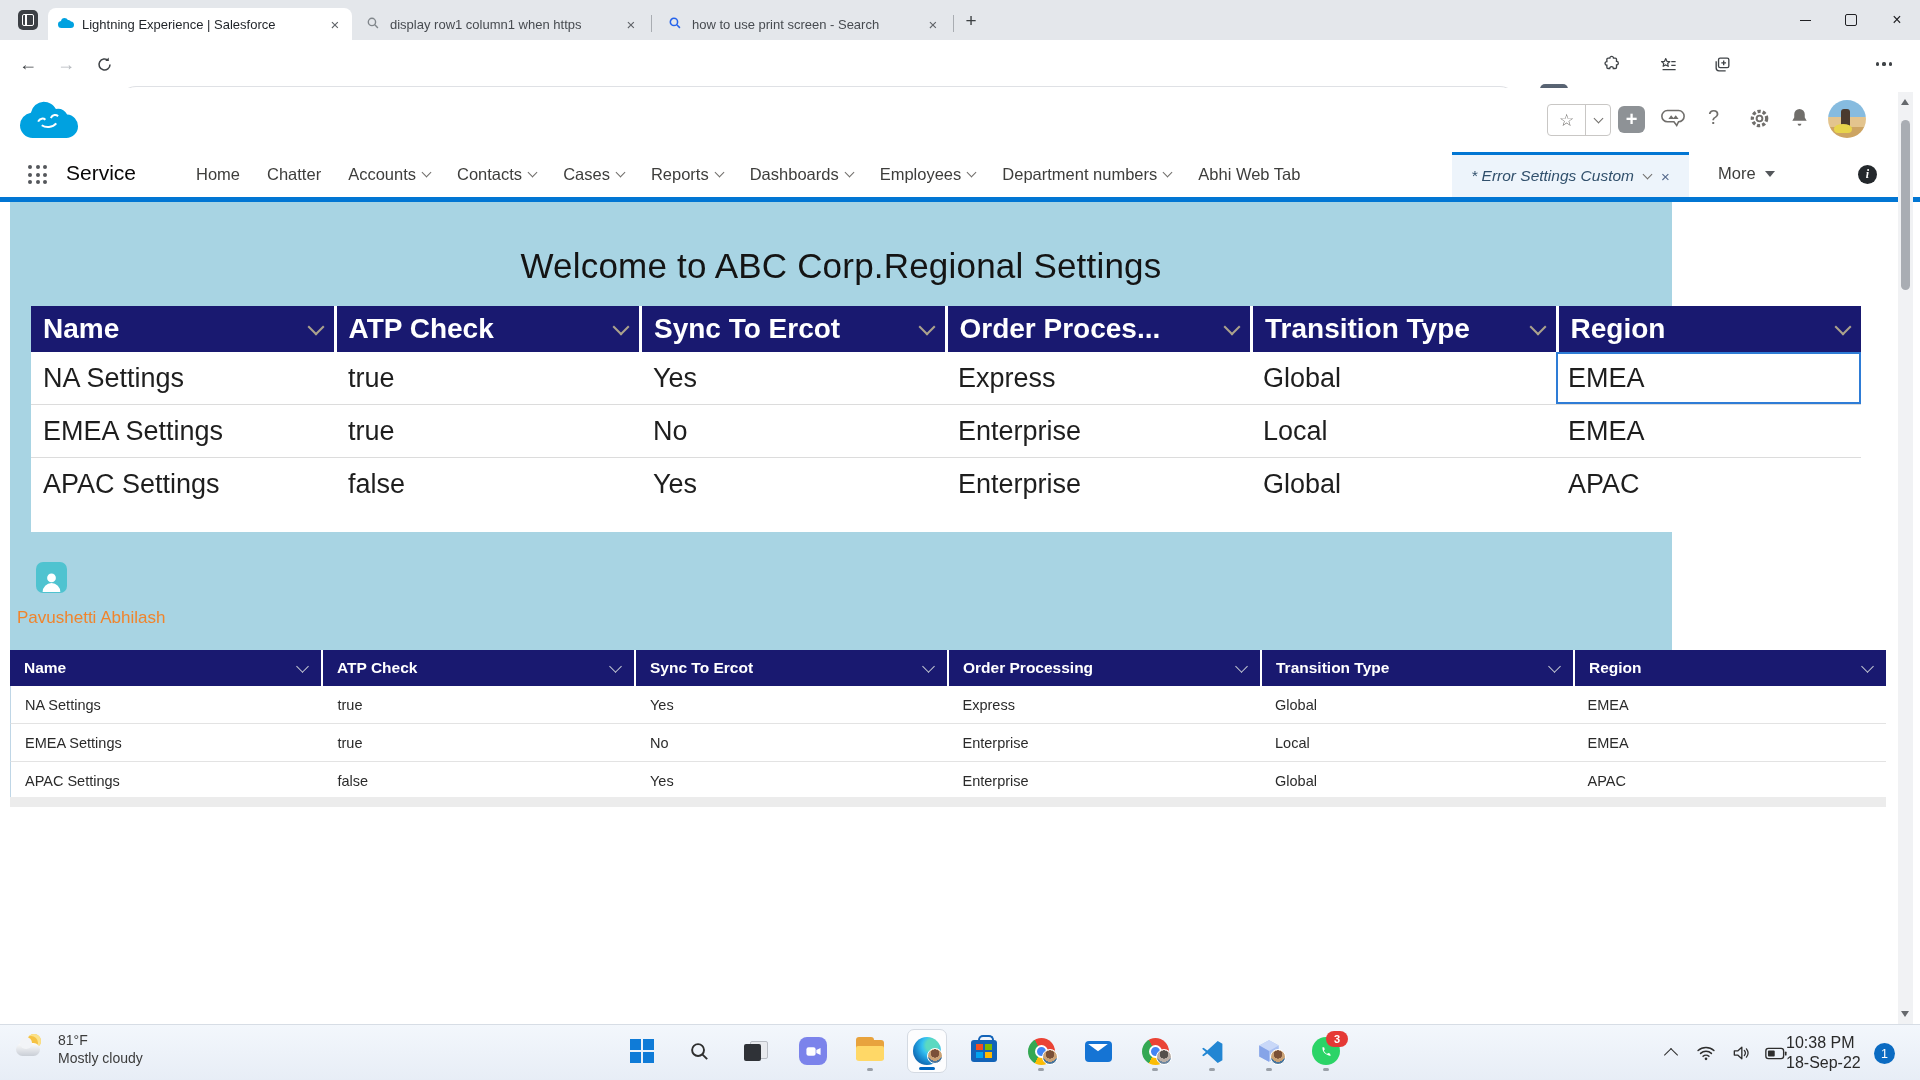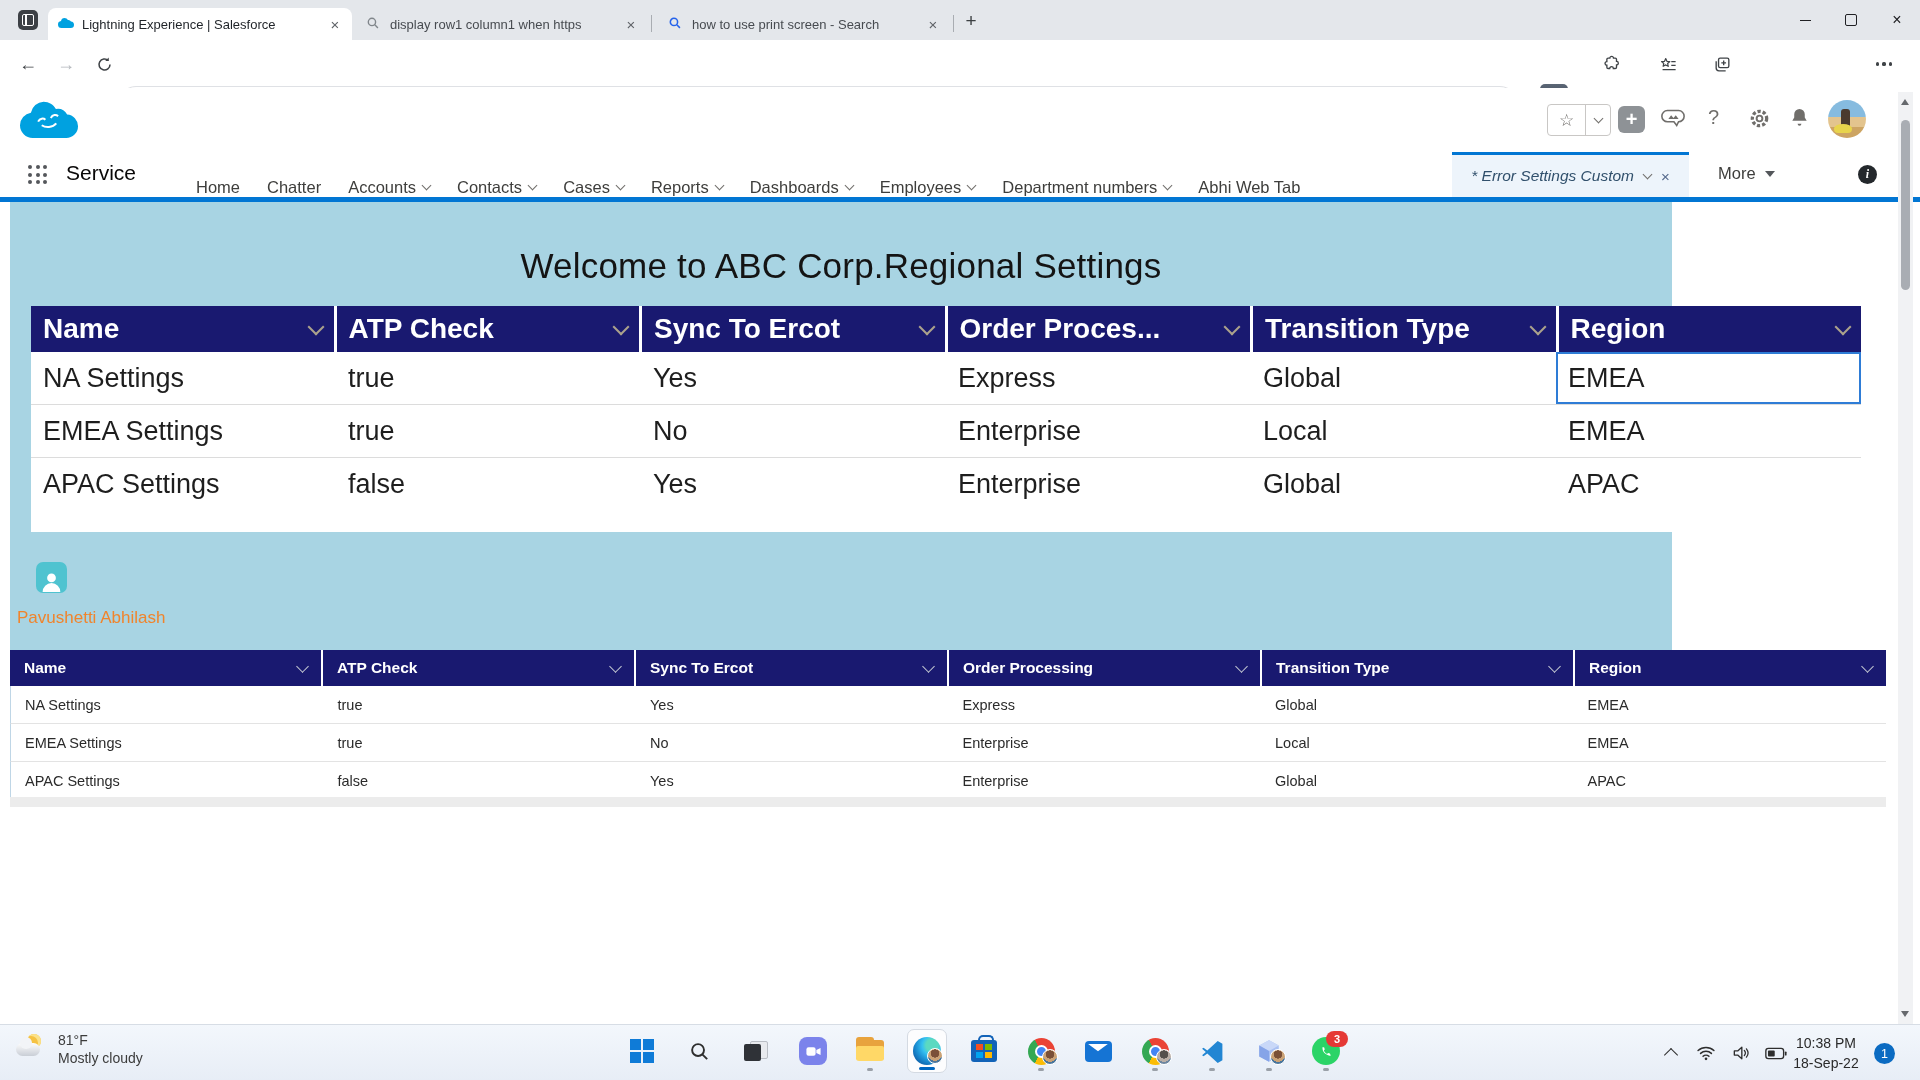--- a/index.html
+++ b/index.html
@@ -74,21 +74,21 @@
              background:linear-gradient(180deg,#86BBDF 0 46%,#E3C48E 46% 72%,#CDa462 72%)}
   .sf-avatar:before{content:"";position:absolute;left:13px;top:9px;width:9px;height:20px;background:#4A3A2E;border-radius:3px}
   .sf-avatar:after{content:"";position:absolute;left:6px;top:24px;width:18px;height:9px;background:#E8D44C;border-radius:50% 50% 4px 4px}
 
   
   .sfnav{position:absolute;left:0;top:152px;width:1920px;height:45px;background:#fff;display:flex;align-items:center}
   .waffle{position:absolute;left:28px;top:13px;width:20px;height:20px;display:grid;
           grid-template-columns:repeat(3,1fr);gap:2.5px}
   .waffle i{width:4px;height:4px;border-radius:50%;background:#54575B}
   .appname{position:absolute;left:66px;top:9px;font-size:21px;color:#080707}
-  .navitems{position:absolute;left:196px;top:0;height:45px;display:flex;align-items:flex-end;gap:27px}
+  .navitems{position:absolute;left:196px;top:0;height:45px;display:flex;align-items:center;gap:27px}
   .navitem{display:flex;align-items:center;gap:7px;font-size:16.5px;color:#3E3E3C;white-space:nowrap}
   .chev{display:inline-block;width:6px;height:6px;border-right:1.6px solid #706E6B;border-bottom:1.6px solid #706E6B;
         transform:rotate(45deg);margin-top:-4px}
   .navtab-active{position:absolute;left:1452px;top:0;width:237px;height:45px;box-sizing:border-box;
                  border-top:3px solid #0176D3;background:#EDF4FB;display:flex;align-items:center;
                  justify-content:center;gap:10px}
   .navtab-active .lbl{font-style:italic;font-size:15.5px;color:#31506C}
   .navtab-active .x{font-size:15px;color:#53688A}
   .more{position:absolute;left:1718px;top:12px;display:flex;align-items:center;gap:9px;font-size:16.5px;color:#3E3E3C}
   .tri-down{width:0;height:0;border-left:5.5px solid transparent;border-right:5.5px solid transparent;border-top:6.5px solid #54575B}
@@ -178,21 +178,21 @@
   .chaticon{width:28px;height:28px;border-radius:8px;background:#7B83EB;display:flex;align-items:center;justify-content:center}
   .taskview{position:relative;width:24px;height:20px}
   .taskview .b{position:absolute;right:0;top:0;width:16px;height:16px;background:#E8EAEE;border:1px solid #B9BDC4;border-radius:2px}
   .taskview .f{position:absolute;left:0;bottom:0;width:17px;height:17px;background:#2F3237;border-radius:2px}
   .folder{position:relative;width:28px;height:22px}
   .folder .back{position:absolute;left:0;top:0;width:28px;height:20px;background:#E8A33D;border-radius:3px}
   .folder .tab{position:absolute;left:0;top:-3px;width:12px;height:6px;background:#E8A33D;border-radius:3px 3px 0 0}
   .folder .front{position:absolute;left:0;top:6px;width:28px;height:15px;background:#FFD867;border-radius:2px 2px 3px 3px}
   .tray{position:absolute;left:1660px;top:0;height:56px;display:flex;align-items:center;gap:13px}
   .trayic{width:22px;height:22px;display:flex;align-items:center;justify-content:center;color:#2E2E2E}
-  .clock{position:absolute;left:1786px;top:8px;width:80px;text-align:center;font-size:14px;color:#2A2A2A;line-height:20px}
+  .clock{position:absolute;left:1786px;top:8px;width:80px;text-align:left;font-size:16px;color:#2A2A2A;line-height:20px}
   .notif{position:absolute;left:1874px;top:18px;width:21px;height:21px;border-radius:50%;background:#0B6BC2;color:#fff;
          font-size:12.5px;display:flex;align-items:center;justify-content:center}
   .chevup{width:9px;height:9px;border-left:1.8px solid #2E2E2E;border-top:1.8px solid #2E2E2E;transform:rotate(45deg);margin-top:4px}
 </style>
 </head>
 <body>
 
 <div id="screen">
 
   <div class="titlebar">

